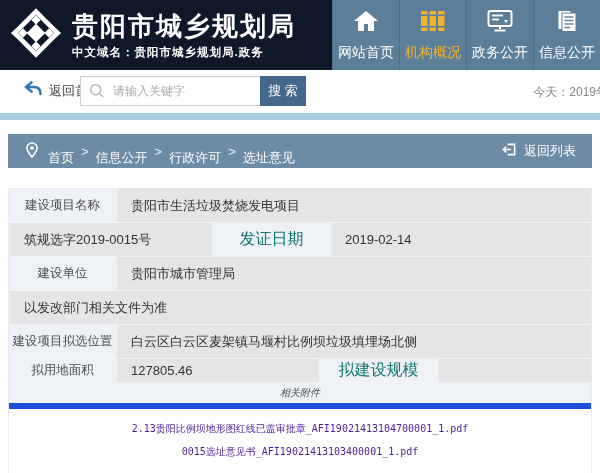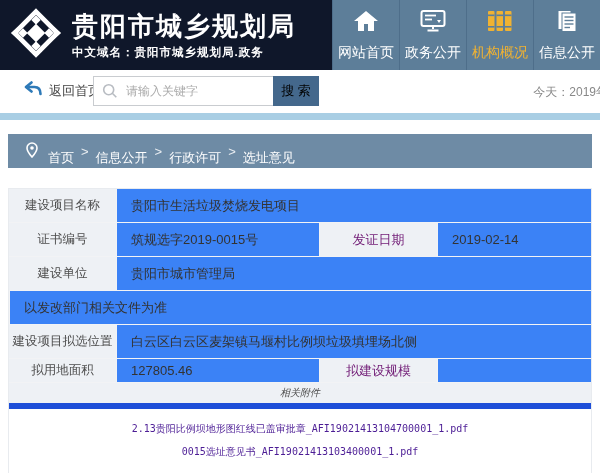--- a/index.html
+++ b/index.html
@@ -19,28 +19,28 @@
   .nav-item { width:67px; display:flex; flex-direction:column; align-items:center;
     justify-content:center; gap:7px; border-left:1px solid #4e6e8a; cursor:pointer; }
   .nav-item .nav-label { font-size:14px; color:#fff; white-space:nowrap; }
   .nav-item.active .nav-label { color:#f0b232; }
 
   
   .toolbar { position:relative; height:43px; background:#fff; }
   .back-home { position:absolute; left:24px; top:11px; display:flex; align-items:center;
     gap:7px; cursor:pointer; }
   .back-home-label { font-size:13px; color:#444; }
-  .search-wrap { position:absolute; left:93px; top:6px; display:flex; }
+  .search-wrap { position:absolute; left:80px; top:6px; display:flex; }
   .search-box { position:relative; }
   .search-input { width:180px; height:30px; border:1px solid #c9ccd0; border-right:none;
     padding:0 8px 0 32px; font-size:12px; color:#333; outline:none;
     font-family:"Liberation Sans", sans-serif; }
   .search-input::placeholder { color:#aaa; }
   .search-icon { position:absolute; left:9px; top:7px; }
-  .search-btn { width:46px; height:30px; background:#44688c; color:#000000; border:none;
+  .search-btn { width:46px; height:30px; background:#44688c; color:#ffffff; border:none;
     font-size:13px; cursor:pointer; font-family:"Liberation Sans", sans-serif; }
   .today { position:absolute; right:-8px; top:14px; font-size:12px; color:#888; white-space:nowrap; }
 
   .blue-strip { height:7px; background:#a9cee4; }
   .gap14 { height:14px; }
   .gap20 { height:20px; }
 
   
   .breadcrumb { margin:0 8px; height:34px; background:#6e8ba5; display:flex;
     align-items:center; color:#fff; font-size:13px; }
@@ -50,22 +50,22 @@
   .bc-spacer { flex:1; }
   .return-list { display:flex; align-items:center; gap:7px; margin-right:16px; cursor:pointer; }
 
   
   .dtable { margin:0 8px; border:1px solid #e8ebef; border-bottom:none;text-align:center; }
   .drow { display:flex; height:34px; border-bottom:1px solid #f2f3f5; }
   .drow.short { height:24px; }
   .lcell { width:107px; background:#eef1f5; display:flex; align-items:center;
     justify-content:center; font-size:12.5px; color:#4d4d4d; }
   .lcell2 { width:118px; background:#eef1f5; display:flex; align-items:center;
-    justify-content:center; font-size:13px; color:#701a75; border-left:1px solid #f2f3f5; }
-  .vcell { flex:1; background:#3b82f6; display:flex; align-items:center; padding:0 14px;
+    justify-content:center; font-size:16px; color:#0f766e; border-left:1px solid #f2f3f5; }
+  .vcell { flex:1; background:#e5e5e5; display:flex; align-items:center; padding:0 14px;
     font-size:13px; color:#333; border-left:1px solid #f2f3f5; }
   .vcell.fixed { flex:0 0 203px; }
   .attach-header { height:26px; background:#eef1f5; display:flex; align-items:center;
     justify-content:center; font-size:10px; color:#4d4d4d; border-bottom:6px solid #1d4ed8;font-style:italic; }
   .attachments { background:#fff; padding:8px 14px; height:65px; }
   .attach-link { display:block; font-size:10px; color:#4c1d95; line-height:23px;
     font-family:"DejaVu Sans Mono", monospace; text-decoration:none; cursor:pointer;
     white-space:nowrap; }
 </style>
 </head>
@@ -96,52 +96,52 @@
     </div>
     <div class="nav">
       <div class="nav-item">
         <span>
           <svg width="26" height="24" viewBox="0 0 26 24">
             <path d="M13 2 L25 12 H21 V22 H15 V15 H11 V22 H5 V12 H1 Z" fill="#fff"></path>
           </svg>
         </span>
         <span class="nav-label">网站首页</span>
       </div>
-      <div class="nav-item">
-        <span>
-          <svg width="26" height="24" viewBox="0 0 26 24">
-            <rect x="1.5" y="2" width="23" height="15" rx="2" fill="none" stroke="#fff" stroke-width="2"></rect>
-            <line x1="5" y1="6.5" x2="16" y2="6.5" stroke="#fff" stroke-width="1.8"></line>
-            <line x1="5" y1="10.5" x2="12" y2="10.5" stroke="#fff" stroke-width="1.8"></line>
-            <polygon points="17,11 21,11 19,14" fill="#fff"></polygon>
-            <line x1="13" y1="17" x2="13" y2="20" stroke="#fff" stroke-width="2"></line>
-            <line x1="7.5" y1="21.5" x2="18.5" y2="21.5" stroke="#fff" stroke-width="2"></line>
-          </svg>
-        </span>
-        <span class="nav-label">政务公开</span>
-      </div>
       <div class="nav-item active">
         <span>
           <svg width="26" height="24" viewBox="0 0 26 24">
             <g fill="#f0b232">
               <rect x="1" y="2" width="6.5" height="20" rx="1"></rect>
               <rect x="9.5" y="2" width="6.5" height="20" rx="1"></rect>
               <rect x="18" y="2" width="6.5" height="20" rx="1"></rect>
             </g>
             <g fill="#5d7e99">
               <rect x="1" y="5.5" width="6.5" height="1.6"></rect>
                 <rect x="1" y="17" width="6.5" height="1.6"></rect>
               <rect x="9.5" y="5.5" width="6.5" height="1.6"></rect>
                 <rect x="9.5" y="17" width="6.5" height="1.6"></rect>
               <rect x="18" y="5.5" width="6.5" height="1.6"></rect>
                 <rect x="18" y="17" width="6.5" height="1.6"></rect>
             </g>
           </svg>
         </span>
         <span class="nav-label">机构概况</span>
+      </div>
+      <div class="nav-item">
+        <span>
+          <svg width="26" height="24" viewBox="0 0 26 24">
+            <rect x="1.5" y="2" width="23" height="15" rx="2" fill="none" stroke="#fff" stroke-width="2"></rect>
+            <line x1="5" y1="6.5" x2="16" y2="6.5" stroke="#fff" stroke-width="1.8"></line>
+            <line x1="5" y1="10.5" x2="12" y2="10.5" stroke="#fff" stroke-width="1.8"></line>
+            <polygon points="17,11 21,11 19,14" fill="#fff"></polygon>
+            <line x1="13" y1="17" x2="13" y2="20" stroke="#fff" stroke-width="2"></line>
+            <line x1="7.5" y1="21.5" x2="18.5" y2="21.5" stroke="#fff" stroke-width="2"></line>
+          </svg>
+        </span>
+        <span class="nav-label">政务公开</span>
       </div>
       <div class="nav-item">
         <span>
           <svg width="24" height="24" viewBox="0 0 24 24">
             <rect x="3" y="1.5" width="13" height="19" fill="#fff"></rect>
             <rect x="3" y="1.5" width="13" height="19" fill="none" stroke="#5d7e99" stroke-width="1"></rect>
             <rect x="7" y="4" width="14" height="18.5" fill="#fff" stroke="#5d7e99" stroke-width="1"></rect>
             <g stroke="#5d7e99" stroke-width="1.4">
               <line x1="9.5" y1="8" x2="18.5" y2="8"></line>
               <line x1="9.5" y1="11.5" x2="18.5" y2="11.5"></line>
@@ -191,31 +191,40 @@
       </svg>
     </span>
     <span class="crumb">首页</span>
     <span class="crumb-sep">&gt;</span>
     <span class="crumb">信息公开</span>
     <span class="crumb-sep">&gt;</span>
     <span class="crumb">行政许可</span>
     <span class="crumb-sep">&gt;</span>
     <span class="crumb">选址意见</span>
     <span class="bc-spacer"></span>
+    <span class="return-list">
+      <span>
+        <svg width="15" height="15" viewBox="0 0 16 16">
+          <path d="M6 2.5 H13.5 V13.5 H6" fill="none" stroke="#fff" stroke-width="1.7"></path>
+          <line x1="9.5" y1="8" x2="1.5" y2="8" stroke="#fff" stroke-width="1.7"></line>
+          <path d="M4.5 5 L1.5 8 L4.5 11" fill="none" stroke="#fff" stroke-width="1.7"></path>
+        </svg>
+      </span>
+      <span>返回列表</span>
+    </span>
   </div>
 
   <div class="gap20"></div>
 
   <div class="dtable">
     <div class="drow">
       <div class="lcell">建设项目名称</div>
       <div class="vcell">贵阳市生活垃圾焚烧发电项目</div>
     </div>
     <div class="drow">
-      <div class="lcell">证书编号</div>
       <div class="vcell fixed">筑规选字2019-0015号</div>
       <div class="lcell2">发证日期</div>
       <div class="vcell">2019-02-14</div>
     </div>
     <div class="drow">
       <div class="lcell">建设单位</div>
       <div class="vcell">贵阳市城市管理局</div>
     </div>
     <div class="drow">
       <div class="vcell">以发改部门相关文件为准</div>

